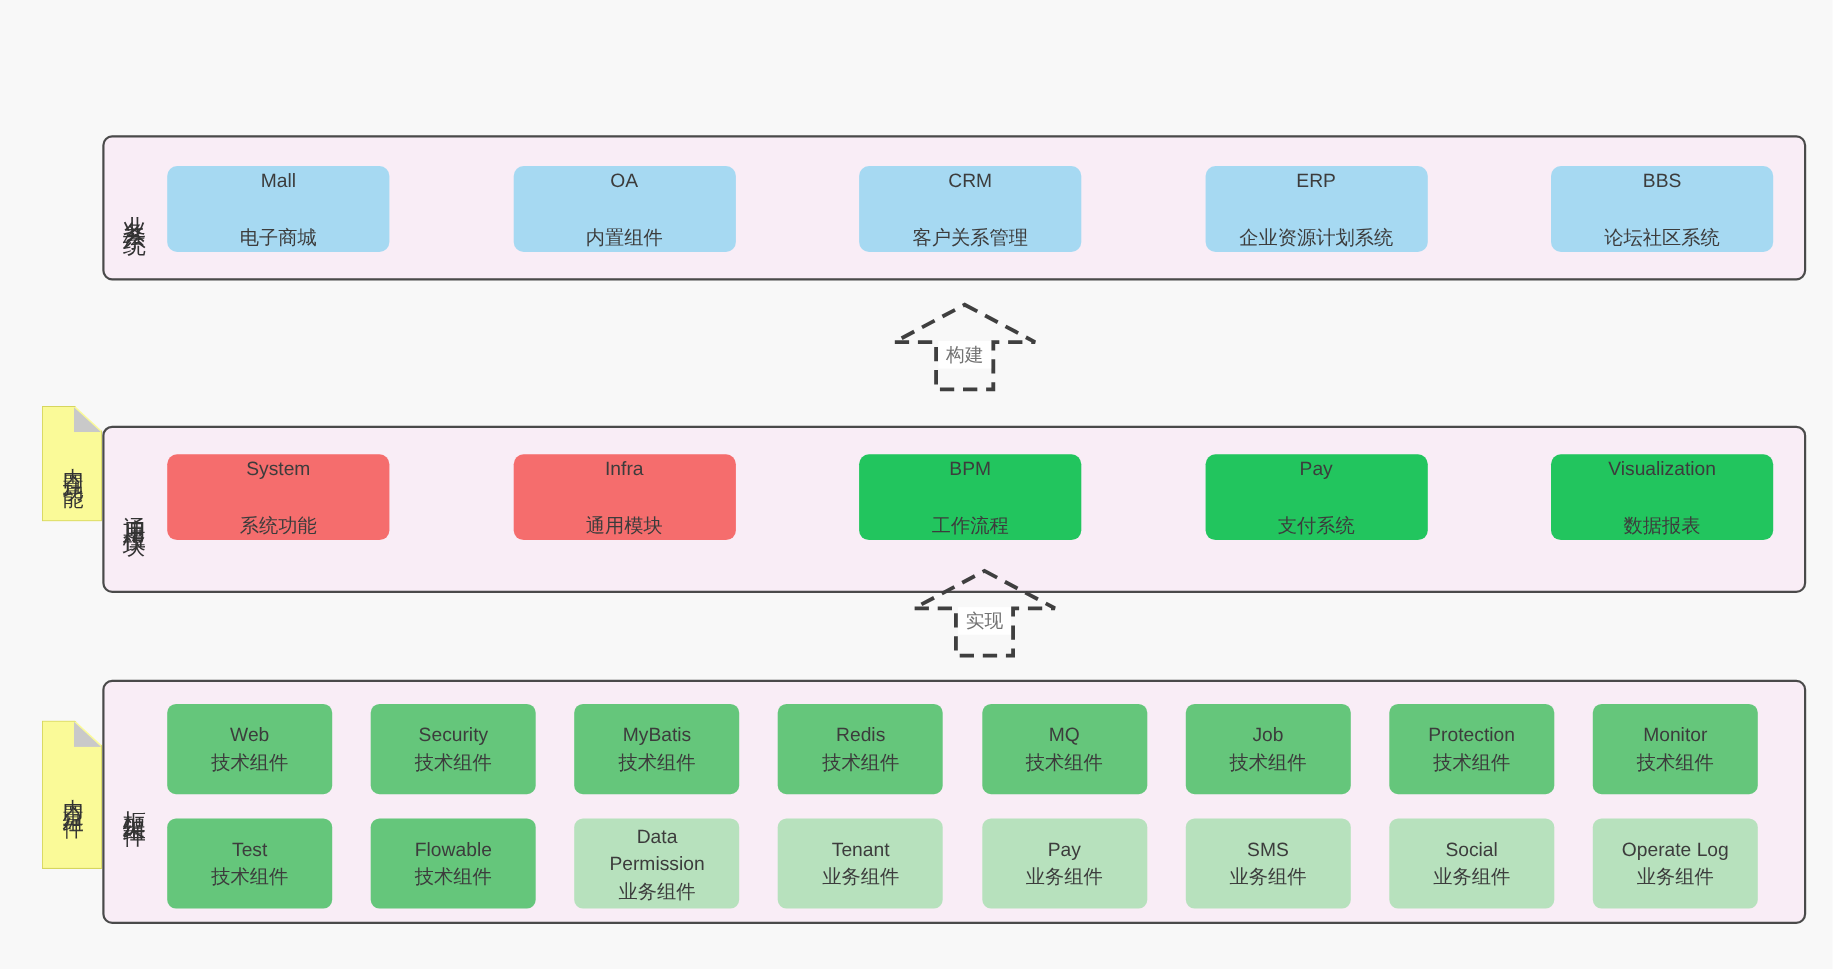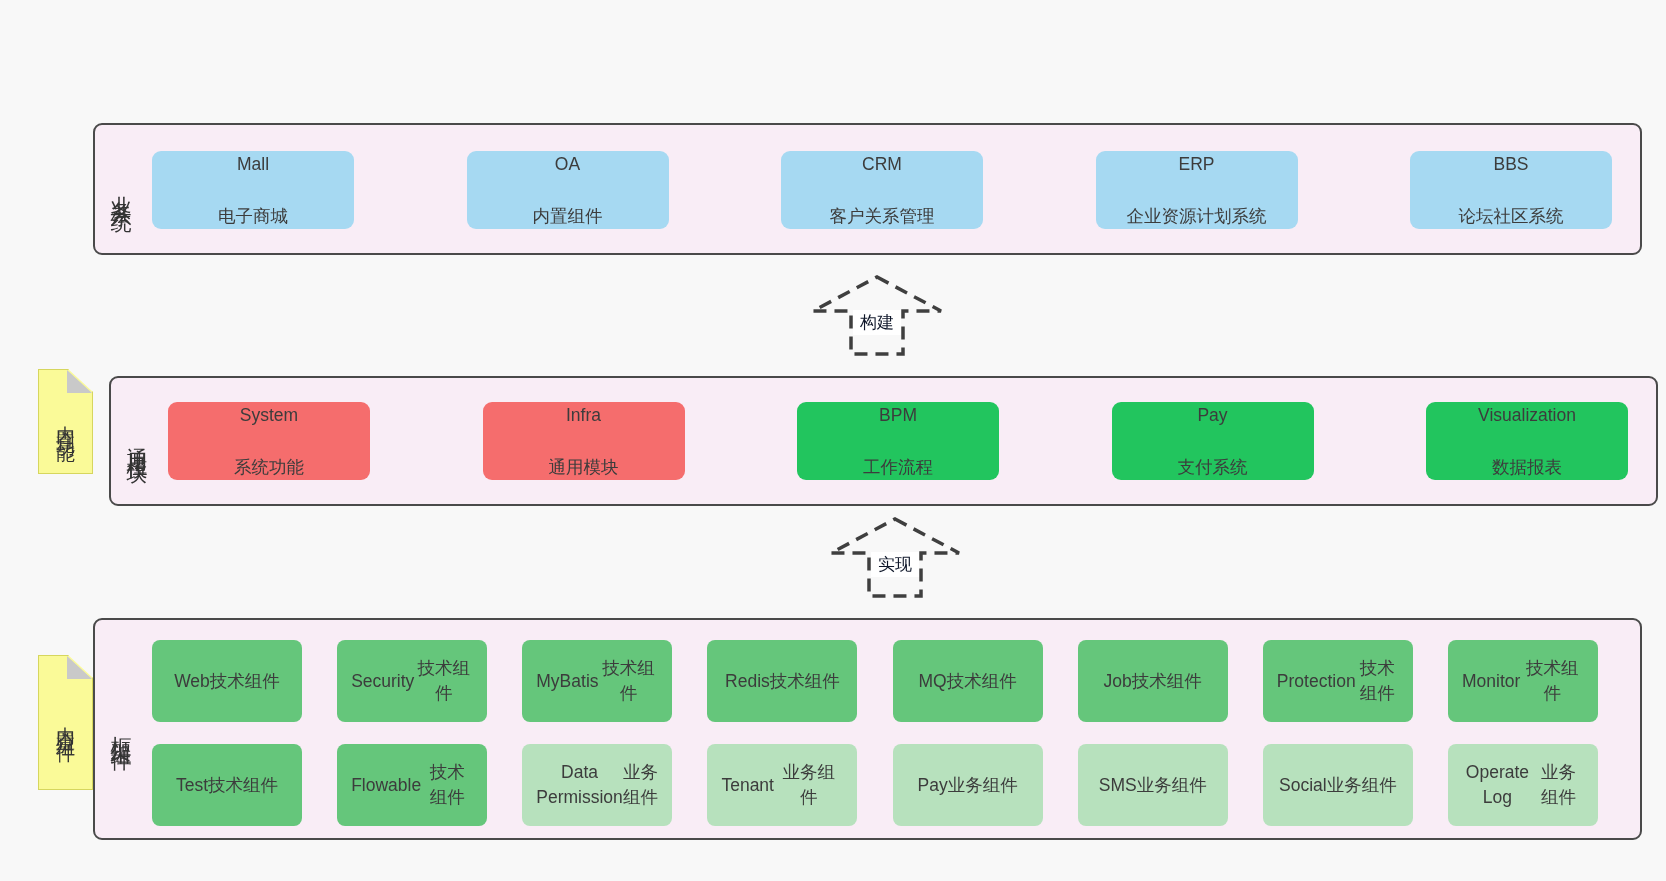--- a/index.html
+++ b/index.html
@@ -13,21 +13,21 @@
   }
   
   .layer{
     position:absolute;left:93px;width:1549px;
     background:#f9edf6;
     border:2px solid #4a4a4a;
     border-radius:9px;
     box-sizing:border-box;
   }
   #layer-business{top:123px;height:132px;}
-  #layer-modules{top:376px;height:130px;margin-left:16px;}
+  #layer-modules{top:387px;height:152px;}
   #layer-framework{top:618px;height:222px;}
 
   .layer-label{
     position:absolute;left:12px;top:50%;
     transform:translateY(-50%);
     writing-mode:vertical-rl;text-orientation:upright;
     font-size:21px;letter-spacing:5px;color:#333;
     white-space:nowrap;
   }
 
@@ -47,21 +47,21 @@
 
   .box{
     width:202px;height:78px;border-radius:9px;
     display:flex;flex-direction:column;
     justify-content:space-between;align-items:center;
     text-align:center;font-size:17.5px;line-height:26px;
     color:#3c3c3c;
   }
   .fw-box{
     width:150px;height:82px;border-radius:8px;
-    display:flex;flex-direction:row;
+    display:flex;flex-direction:column;
     justify-content:center;align-items:center;
     text-align:center;font-size:17.5px;line-height:25px;
     padding:16px 14px;box-sizing:border-box;
     color:#3c3c3c;
   }
   .c-blue{background:#a6d9f2;}
   .c-red{background:#f56d6d;}
   .c-pink{background:#22c55e;}
   .c-green{background:#65c67b;}
   .c-lgreen{background:#b7e1bd;}
@@ -92,21 +92,21 @@
   
   .arrow{position:absolute;width:132px;height:84px;}
   #arrow-build{left:811px;top:274px;}
   #arrow-implement{left:829px;top:516px;}
   .arrow svg{display:block;width:100%;height:100%;}
   .arrow-label{
     position:absolute;left:50%;top:36px;
     transform:translateX(-50%);
     background:#ffffff;
     padding:1px 7px;
-    font-size:17px;color:#0f172a;
+    font-size:17px;color:#737373;
     white-space:nowrap;
   }
 </style>
 </head>
 <body>
 
 <div class="page">
 
   <div class="layer" id="layer-business">
     <div class="layer-label">业务系统</div>

